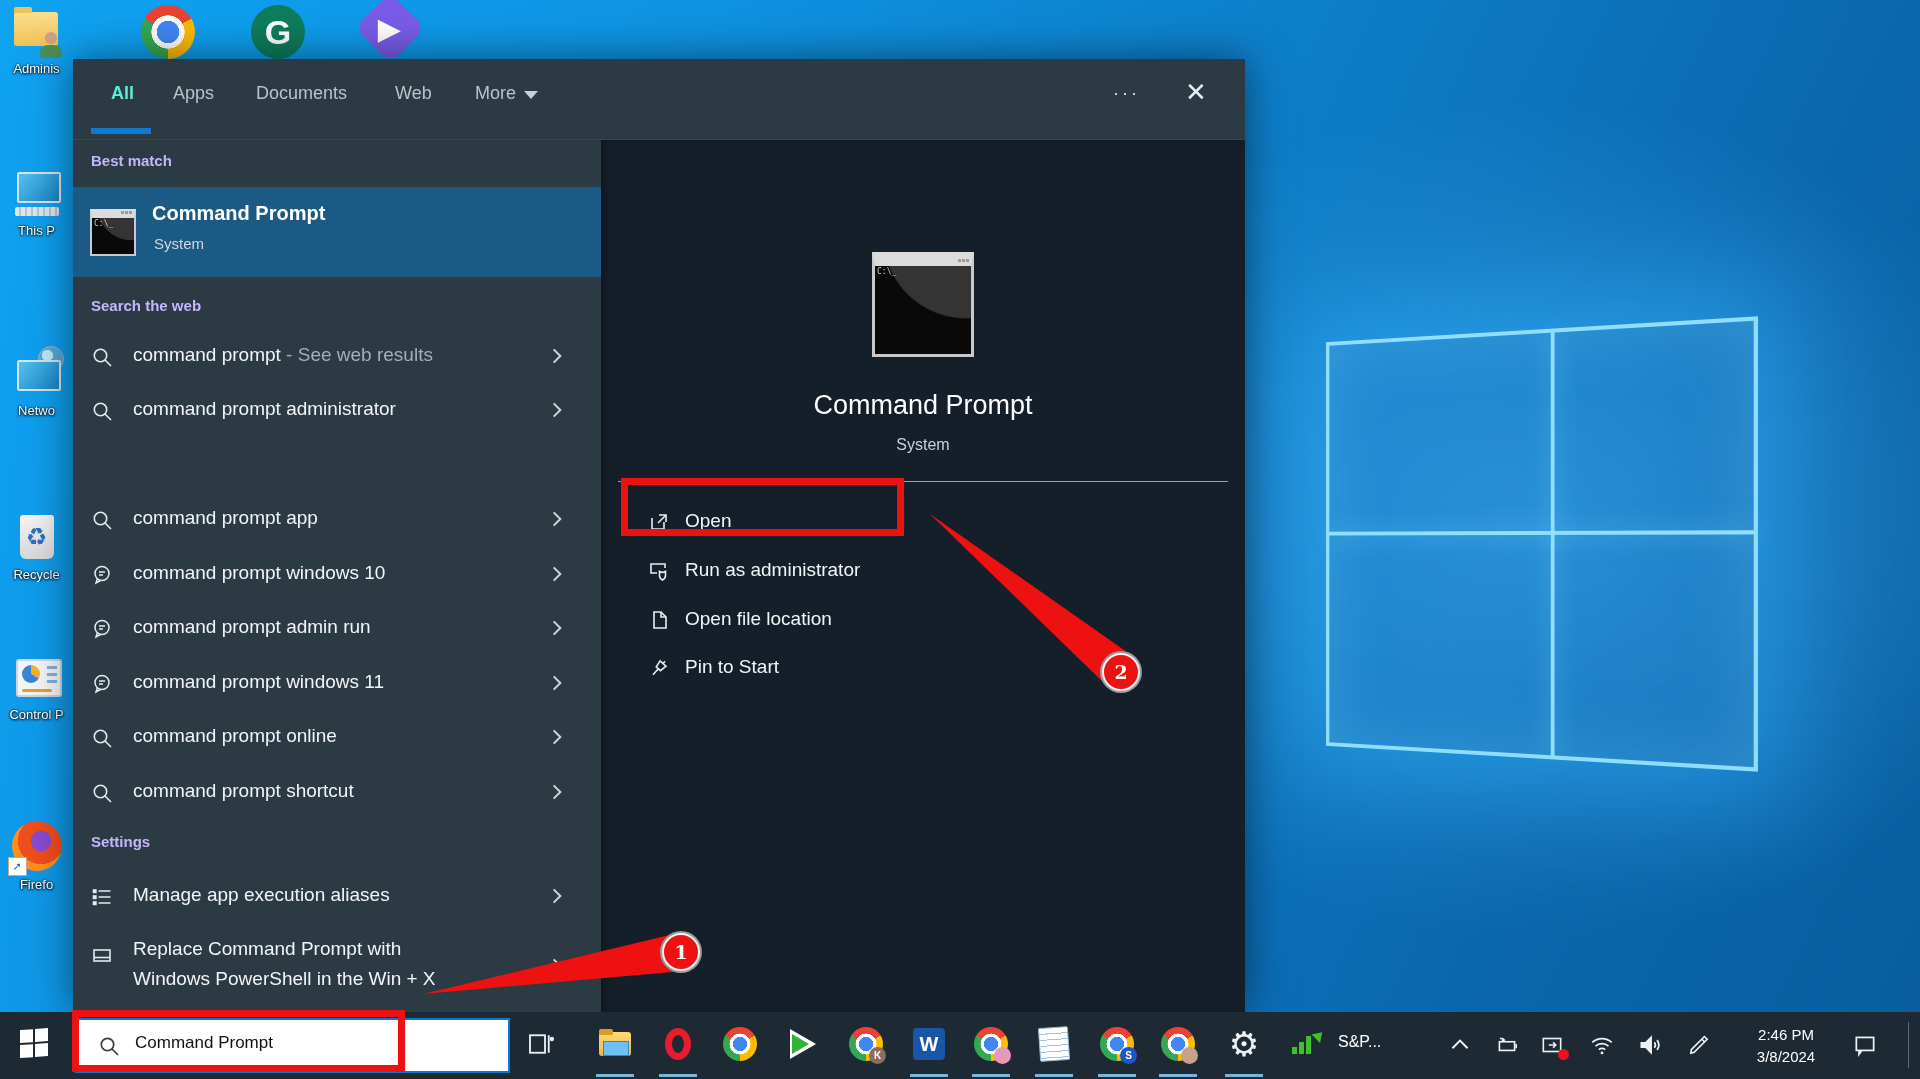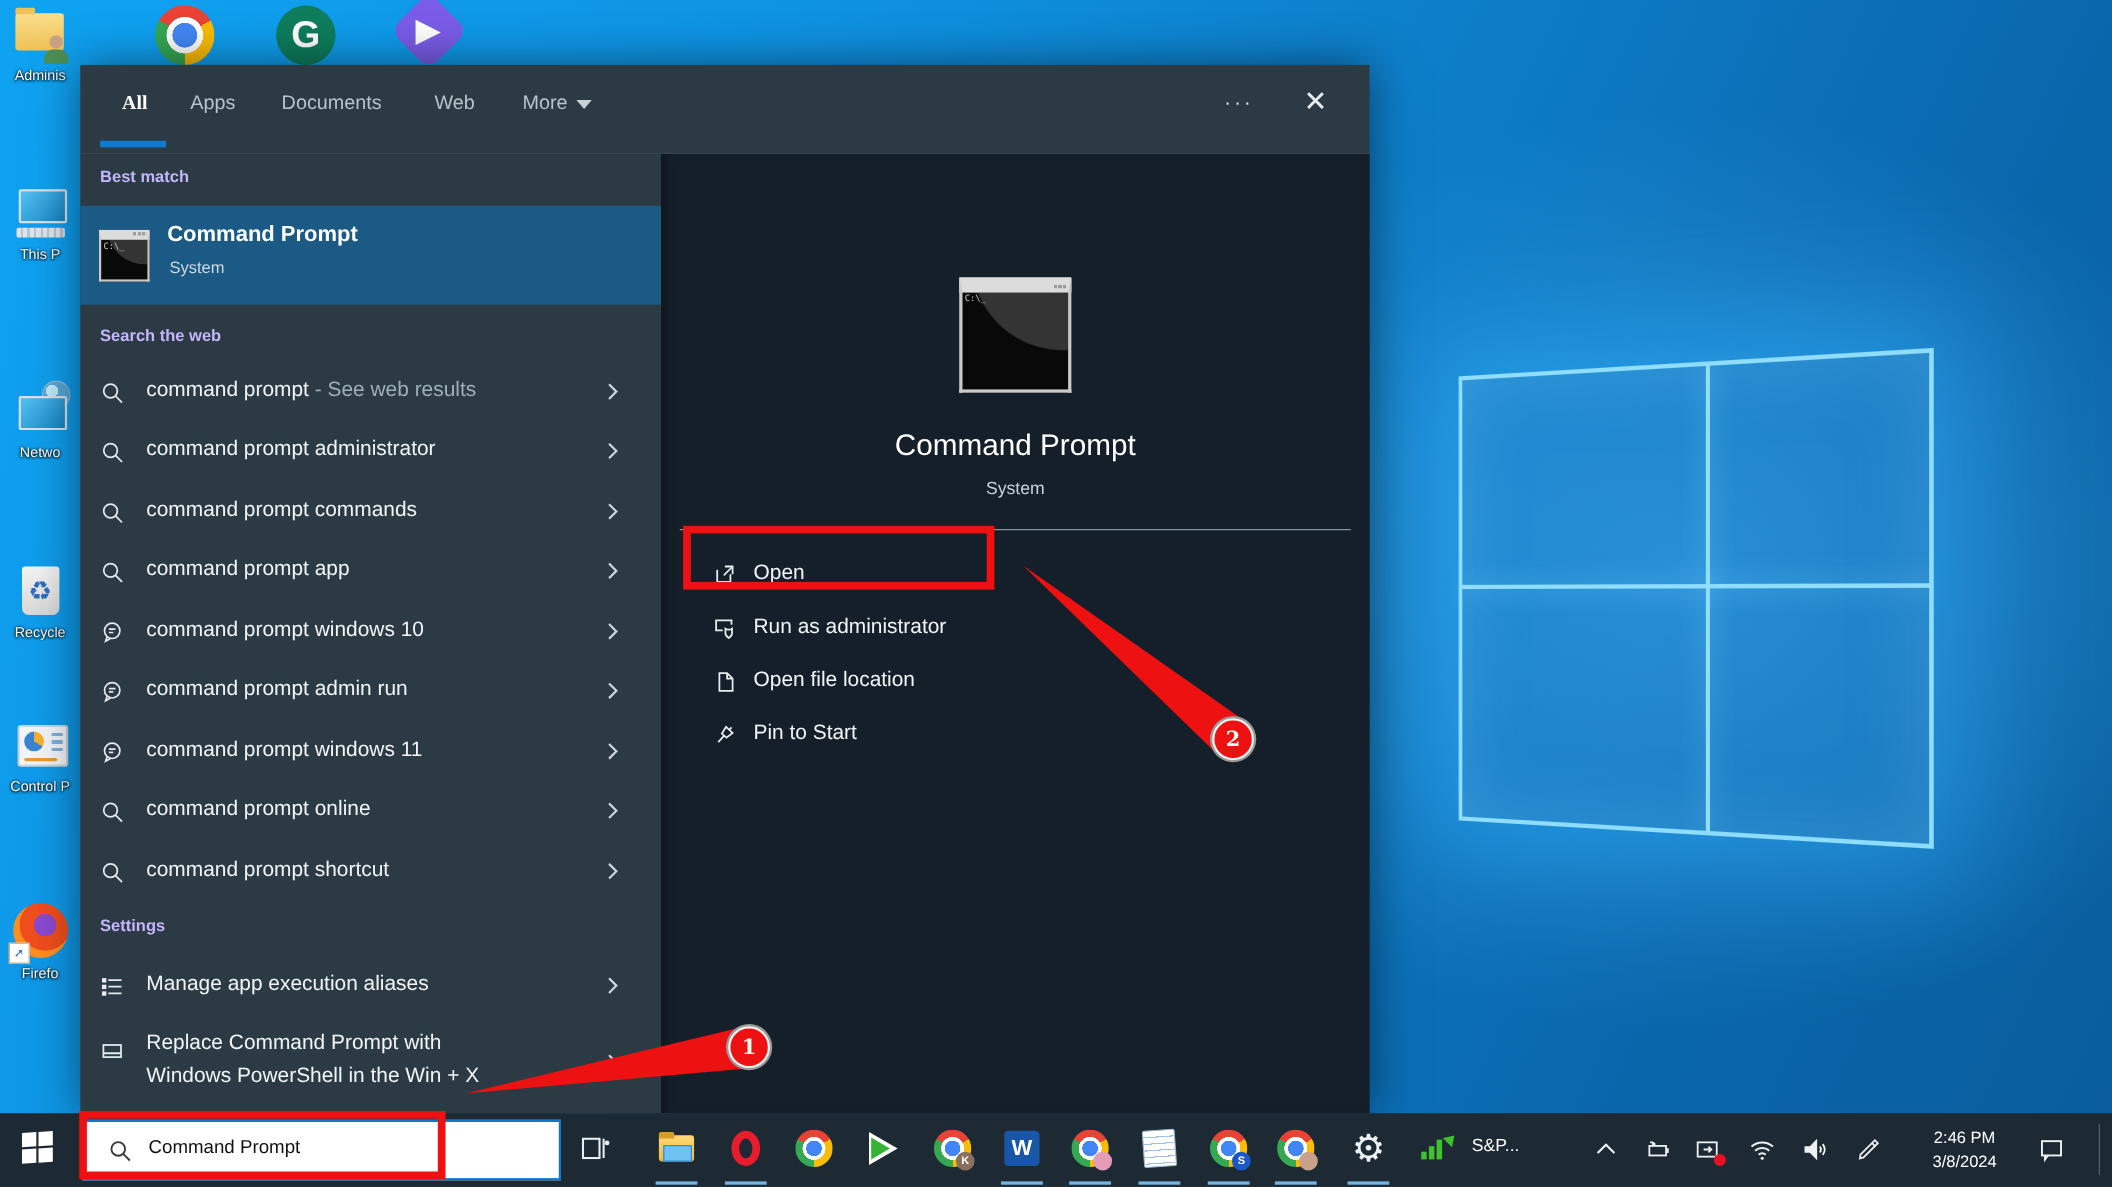--- a/index.html
+++ b/index.html
@@ -42,21 +42,21 @@
   .chrome{border-radius:50%;
     background:radial-gradient(circle at 50% 50%, #4286f5 0 29%, #ffffff 30% 43%, rgba(0,0,0,0) 44%),
     conic-gradient(from 60deg,#fbbc05 0 120deg,#34a853 0 240deg,#ea4335 0 360deg);}
   .gram{border-radius:50%;background:#0d7d5c;display:flex;align-items:center;justify-content:center;color:#fff;font-weight:bold;}
   .playdiamond{background:#7a5ce8;border-radius:12px;transform:rotate(45deg);display:flex;align-items:center;justify-content:center;}
   .playdiamond span{transform:rotate(-45deg);color:#fff;font-size:30px;}
   
   .panel{left:73px;top:59px;width:1172px;height:953px;background:#2b3a43;box-shadow:0 0 40px rgba(0,0,0,.5);}
   .tabs-line{position:absolute;left:0;top:80px;width:100%;height:1px;background:#39454d;}
   .tab{position:absolute;top:24px;font-size:18px;color:#b9c3c9;}
-  .tab.active{color:#ffffff;font-weight:bold;font-family:Liberation Serif, serif;}
+  .tab.active{color:#5eead4;font-weight:bold;}
   .tab-underline{position:absolute;left:18px;top:69px;width:60px;height:6px;background:#0f7ad0;}
   .caret-down{display:inline-block;width:0;height:0;border-left:7px solid transparent;border-right:7px solid transparent;border-top:8px solid #c8d1d6;margin-left:8px;}
   .ellipsis{position:absolute;left:1040px;top:24px;font-size:18px;letter-spacing:3px;color:#dfe5e8;}
   .closex{position:absolute;left:1112px;top:18px;font-size:26px;color:#e8edf0;font-weight:300;}
   .sechead{position:absolute;left:18px;font-size:15px;font-weight:bold;color:#c4b5fd;}
   
   .bmrow{position:absolute;left:0;top:128px;width:528px;height:90px;background:#1c5a86;}
   .cmdicon{position:relative;background:#0b0b0b;border:2px solid #c9c9c9;border-top:9px solid #dcdcdc;
      background-image:radial-gradient(circle at 95% -35%, #343434 0 55%, #090909 56%);}
   .cmdicon:before{content:"C:\\_";position:absolute;left:2px;top:1px;color:#cfcfcf;font-size:8px;font-family:"DejaVu Sans Mono",monospace;}
@@ -215,30 +215,20 @@
       <span class="rchev"><svg class="i" viewBox="0 0 24 24" fill="none" stroke="currentColor" stroke-width="2.4">
             <path d="M8 4l8 8-8 8"></path>
           </svg></span>
     </div>
     <div class="srow" style="top:325px;">
       <span class="ric"><svg class="i" viewBox="0 0 24 24" fill="none" stroke="currentColor" stroke-width="1.6">
             <circle cx="10.5" cy="10.5" r="6.2"></circle>
             <path d="M15 15l6 6"></path>
           </svg></span>
       <span class="rtxt"><span>command prompt </span><b>administrator</b></span>
-      <span class="rchev"><svg class="i" viewBox="0 0 24 24" fill="none" stroke="currentColor" stroke-width="2.4">
-            <path d="M8 4l8 8-8 8"></path>
-          </svg></span>
-    </div>
-    <div class="srow" style="top:380px;">
-      <span class="ric"><svg class="i" viewBox="0 0 24 24" fill="none" stroke="currentColor" stroke-width="1.6">
-            <circle cx="10.5" cy="10.5" r="6.2"></circle>
-            <path d="M15 15l6 6"></path>
-          </svg></span>
-      <span class="rtxt"><span>command prompt </span><b>commands</b></span>
       <span class="rchev"><svg class="i" viewBox="0 0 24 24" fill="none" stroke="currentColor" stroke-width="2.4">
             <path d="M8 4l8 8-8 8"></path>
           </svg></span>
     </div>
     <div class="srow" style="top:434px;">
       <span class="ric"><svg class="i" viewBox="0 0 24 24" fill="none" stroke="currentColor" stroke-width="1.6">
             <circle cx="10.5" cy="10.5" r="6.2"></circle>
             <path d="M15 15l6 6"></path>
           </svg></span>
       <span class="rtxt"><span>command prompt </span><b>app</b></span>

